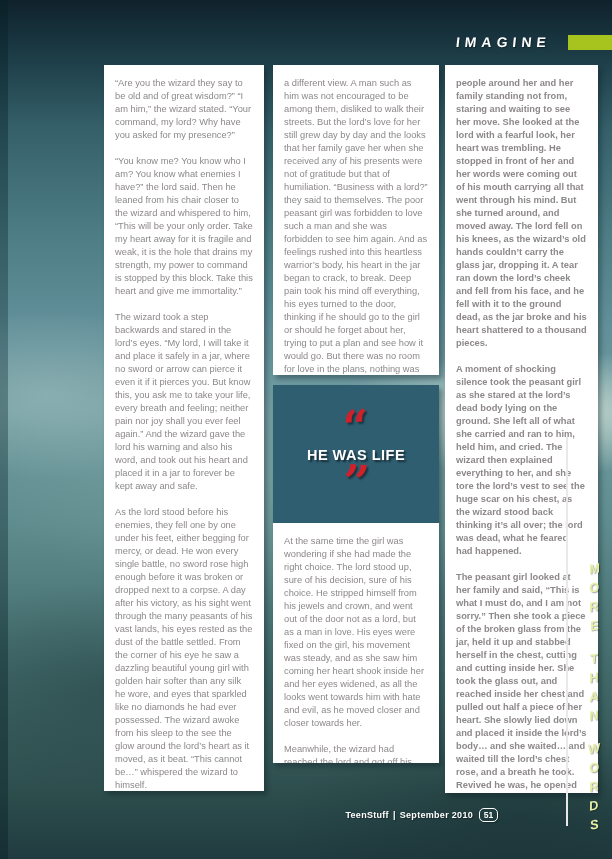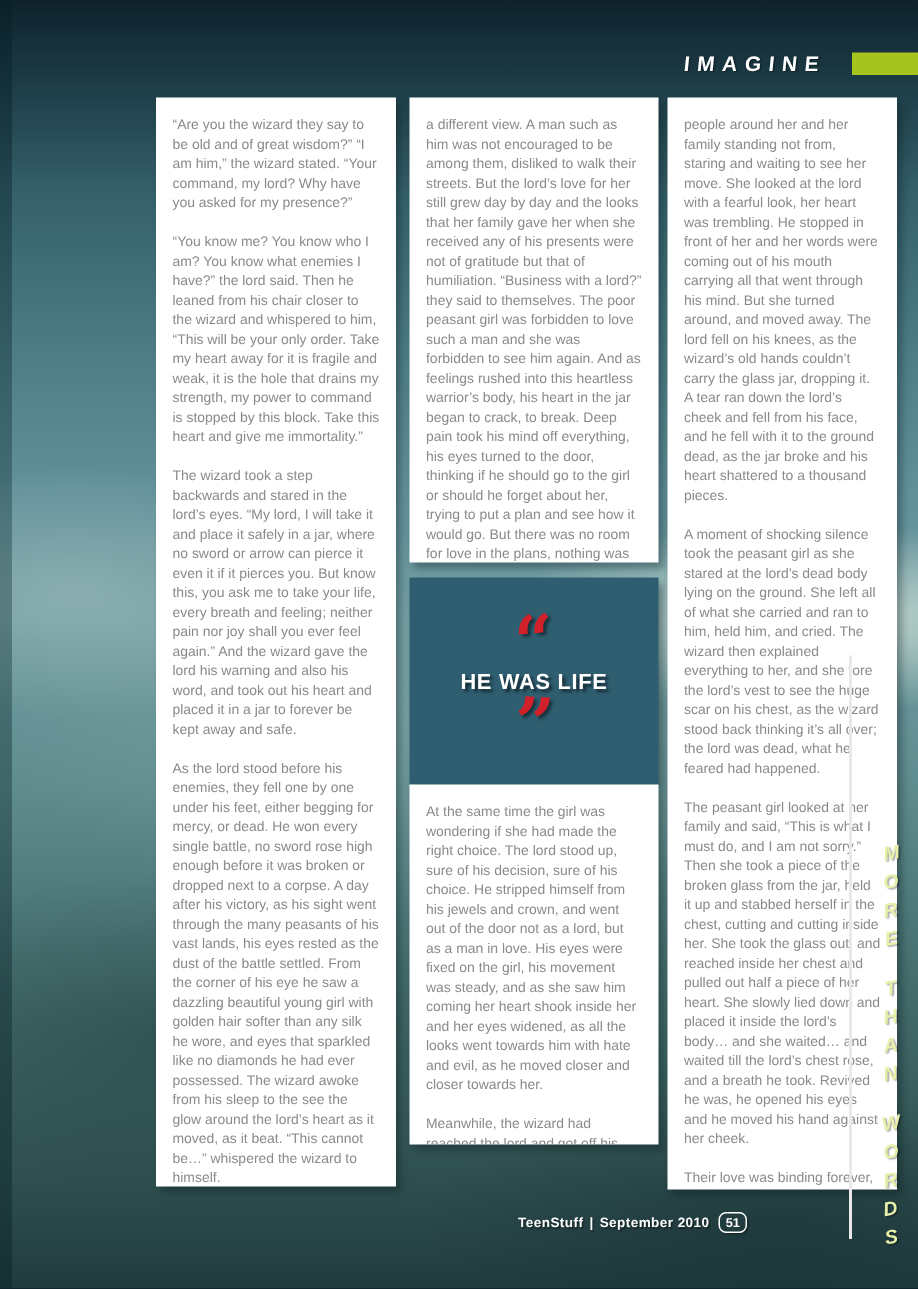--- a/index.html
+++ b/index.html
@@ -27,21 +27,21 @@
   .cols { position:absolute; left:64px; top:65px; display:flex; align-items:flex-start;padding-left:40px; }
   .white-box { background:#ffffff; box-shadow:3px 4px 5px rgba(8,24,30,0.35);
     padding:12px 11px; overflow:hidden; }
   .col { display:flex; flex-direction:column; }
   .col1 { width:160px; }
   .col1 .white-box { height:726px; }
   .col2 { width:166px; margin-left:9px; }
   .col2 .box-top { height:310px; }
   .col2 .box-bottom { height:240px; margin-top:0; }
   .col3 { width:153px; margin-left:6px; }
-  .col3 .white-box { height:728px; }
+  .col3 .white-box { height:728px;font-weight:bold; }
 
   .body-text p { color:#8d8889; font-size:9.3px; line-height:13px; margin:0 0 13px 0; }
   .body-text p:last-child { margin-bottom:0; }
 
   .quote-box { margin-top:10px; height:138px; background:#2f5e71;
     box-shadow:3px 4px 5px rgba(8,24,30,0.4);
     display:flex; flex-direction:column; align-items:center; justify-content:center;
     padding:2px 6px; overflow:hidden; }
   .qmark { font-family:"DejaVu Serif", serif; font-weight:bold; color:#d0202a;
     font-size:46px; line-height:28px; height:28px;

